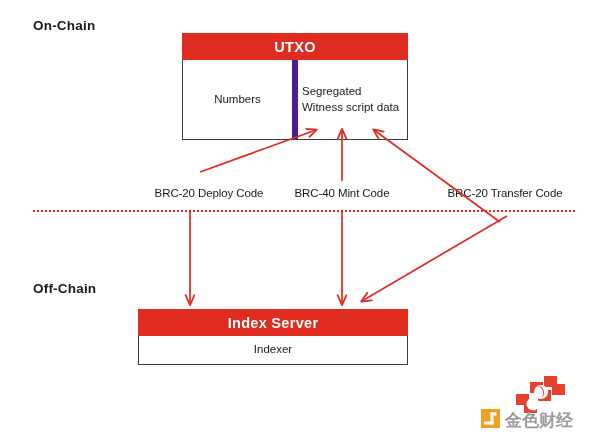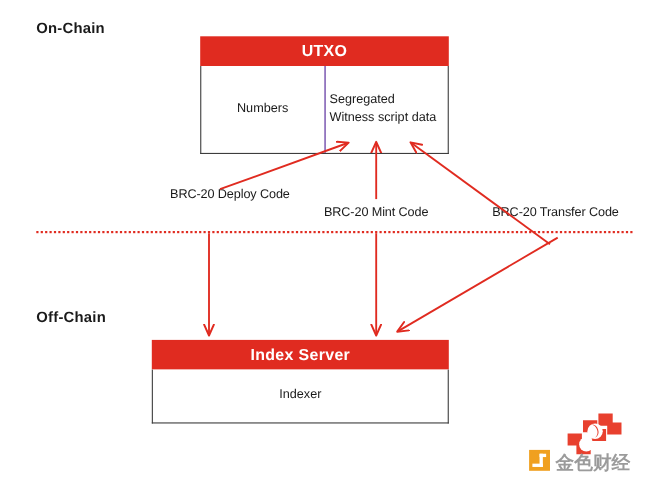--- a/index.html
+++ b/index.html
@@ -56,36 +56,36 @@
   #indexserver-box .box-header { height: 27px; }
 
   .box-body {
     display: flex;
     border: 1px solid #3d3d3d;
     border-top: none;
     box-sizing: border-box;
     background: #ffffff;
   }
   #utxo-box .box-body        { height: 80px; }
-  #indexserver-box .box-body { height: 49px; }
+  #indexserver-box .box-body { height: 29px; }
 
   .box-cell {
     flex: 1 1 0;
     display: flex;
     align-items: center;
     justify-content: center;
     font-size: 11.5px;
     color: #1a1a1a;
     box-sizing: border-box;
     text-align: center;
     line-height: 1.35;
     padding: 2px 4px;
   }
   .box-cell.divider-left {
-    border-left: 1px solid #4c1d95;
+    border-left: 6px solid #4c1d95;
   }
   .cell-multiline {
     text-align: left;
     display: block;
   }
 
   
   #chain-divider {
     position: absolute;
     left: 33px;
@@ -97,21 +97,21 @@
 
   
   .flow-label {
     position: absolute;
     font-size: 11.5px;
     color: #1a1a1a;
     white-space: nowrap;
     transform: translateX(-50%);
     letter-spacing: -0.1px;
   }
-  #label-deploy   { left: 190px; top: 171px; padding-left: 38px; }
+  #label-deploy   { left: 190px; top: 187px; padding-left: 38px; }
   #label-mint     { left: 342px; top: 187px; }
   #label-transfer { left: 505px; top: 187px; }
 
   
   #arrow-layer {
     position: absolute;
     left: 0;
     top: 0;
     width: 600px;
     height: 445px;
@@ -142,21 +142,21 @@
       <div class="box-cell">Numbers</div>
       <div class="box-cell divider-left">
         <span class="cell-multiline">Segregated Witness script data</span>
       </div>
     </div>
   </div>
 
   <div id="chain-divider"></div>
 
   <div class="flow-label" id="label-deploy">BRC-20 Deploy Code</div>
-  <div class="flow-label" id="label-mint">BRC-20 Mint Code</div>
+  <div class="flow-label" id="label-mint">BRC-40 Mint Code</div>
   <div class="flow-label" id="label-transfer">BRC-20 Transfer Code</div>
 
   <div class="node-box" id="indexserver-box">
     <div class="box-header">Index Server</div>
     <div class="box-body">
       <div class="box-cell">Indexer</div>
     </div>
   </div>
 
   <svg id="arrow-layer" viewBox="0 0 600 445">

